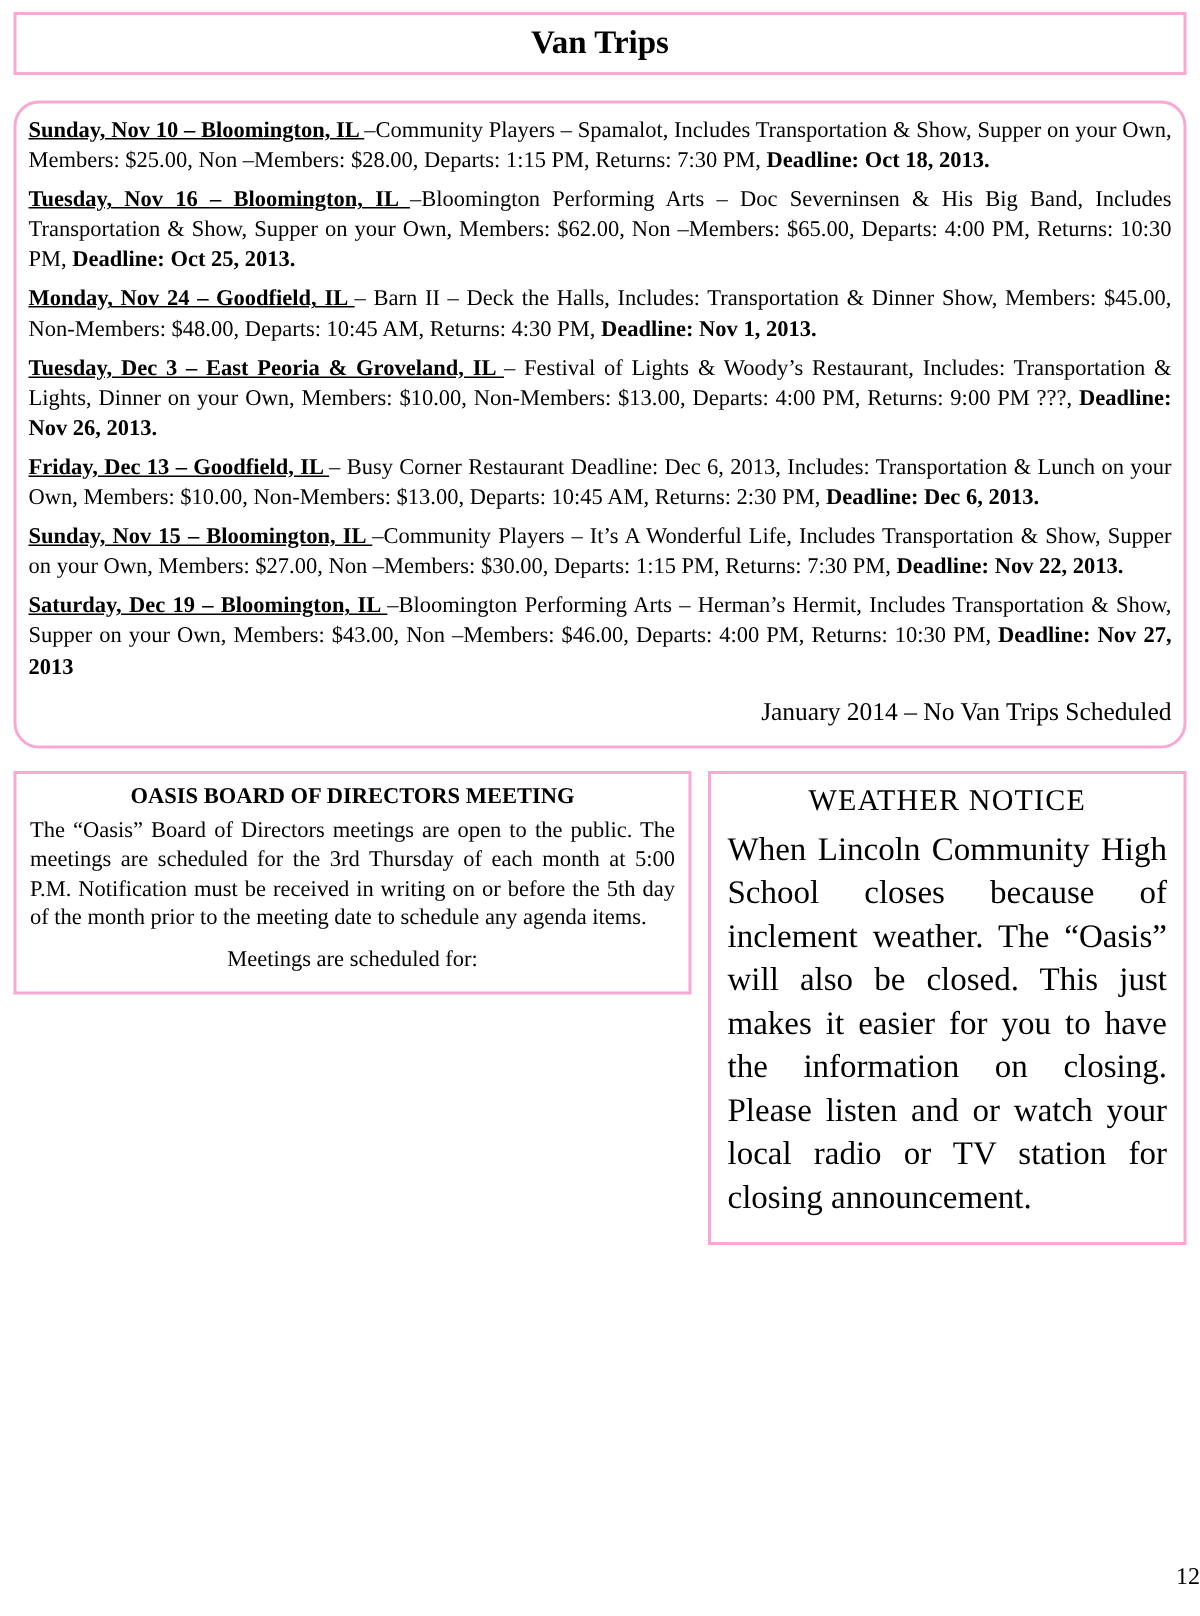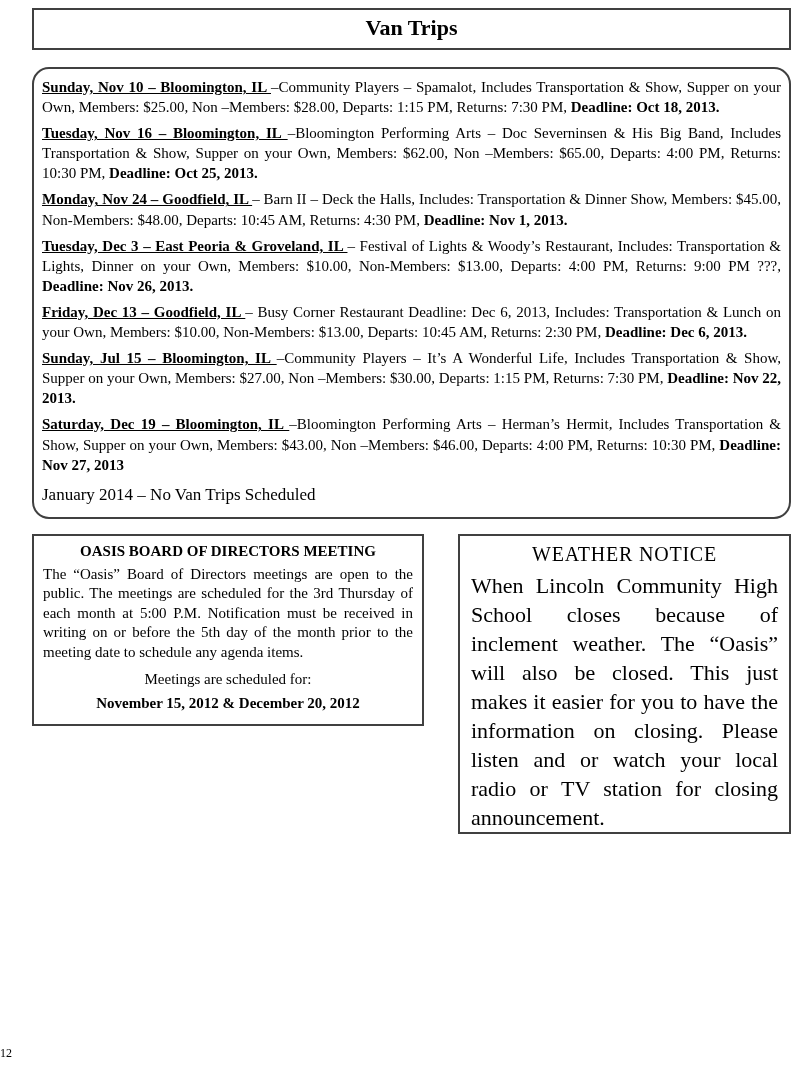--- a/index.html
+++ b/index.html
@@ -4,51 +4,51 @@
 <style>
   * { box-sizing: border-box; margin: 0; padding: 0; }
   html, body { background: #ffffff; }
   body {
     width: 800px; height: 1077px;
     position: relative;
     font-family: "Liberation Serif", serif;
     color: #000;
   }
   .page { padding: 6px 9px 0 9px; }
-  .box { border: 2px solid #404040; background: #fff; margin-left: 23px; }
+  .box { border: 2px solid #f9a8d4; background: #fff; }
 
   .title-box { margin-top: 2px; padding: 5px 0 7px 0; text-align: center; }
   .title-box h1 { font-size: 22px; font-weight: bold; }
 
   .trips-box { margin-top: 17px; padding: 8px 8px 12px 8px; border-radius: 17px; }
   .trip {
     font-size: 15px; line-height: 1.34;
     text-align: justify;
     margin-bottom: 6px;
   }
   .trip:last-of-type { margin-bottom: 0; }
   .trip-head { font-weight: bold; text-decoration: underline; }
   .trip-deadline { font-weight: bold; }
-  .january-note { text-align: left; font-size: 17px; margin-top: 10px; }
+  .january-note { text-align: right; font-size: 17px; margin-top: 10px; }
 
   .bottom-row { display: flex; gap: 11px; margin-top: 15px; align-items: flex-start; }
 
-  .board-box { width: 392px; padding: 7px 9px 12px 9px; }
+  .board-box { width: 452px; padding: 7px 9px 12px 9px; }
   .board-title { text-align: center; font-weight: bold; font-size: 15px; margin-bottom: 5px; }
   .board-body { font-size: 15px; line-height: 1.3; text-align: justify; }
   .board-schedule-label { text-align: center; font-weight: normal; font-size: 15px; margin-top: 9px; }
   .board-dates { text-align: center; font-weight: bold; font-size: 15px; margin-top: 7px; }
 
-  .weather-box { flex: 1; padding: 7px 11px 0 11px; }
+  .weather-box { flex: 1; padding: 7px 11px 16px 11px; }
   .weather-title { text-align: center; font-size: 20px; letter-spacing: 0.8px; margin-bottom: 5px; }
   .weather-body { font-size: 22px; line-height: 1.32; text-align: justify; }
 
   .page-number {
     position: absolute; left: 0; right: 0; bottom: 16px;
-    text-align: left; font-size: 12px;
+    text-align: right; font-size: 16px;
   }
 </style>
 </head>
 <body>
 
 <div class="page">
 
   <div class="box title-box">
     <h1>Van Trips</h1>
   </div>
@@ -59,34 +59,33 @@
 
     <p class="trip"><span class="trip-head">Tuesday, Nov 16 – Bloomington, IL </span><span>–Bloomington Performing Arts – Doc Severninsen &amp; His Big Band, Includes Transportation &amp; Show, Supper on your Own, Members: $62.00, Non –Members: $65.00, Departs: 4:00 PM, Returns: 10:30 PM, </span><span class="trip-deadline">Deadline: Oct 25, 2013.</span></p>
 
 
     <p class="trip"><span class="trip-head">Monday, Nov 24 – Goodfield, IL </span><span>– Barn II – Deck the Halls, Includes: Transportation &amp; Dinner Show, Members: $45.00, Non-Members: $48.00, Departs: 10:45 AM, Returns: 4:30 PM, </span><span class="trip-deadline">Deadline: Nov 1, 2013.</span></p>
 
     <p class="trip"><span class="trip-head">Tuesday, Dec 3 – East Peoria &amp; Groveland, IL </span><span>– Festival of Lights &amp; Woody’s Restaurant, Includes: Transportation &amp; Lights, Dinner on your Own, Members: $10.00, Non-Members: $13.00, Departs: 4:00 PM, Returns: 9:00 PM ???, </span><span class="trip-deadline">Deadline: Nov 26, 2013.</span></p>
 
     <p class="trip"><span class="trip-head">Friday, Dec 13 – Goodfield, IL </span><span>– Busy Corner Restaurant Deadline: Dec 6, 2013, Includes: Transportation &amp; Lunch on your Own, Members: $10.00, Non-Members: $13.00, Departs: 10:45 AM, Returns: 2:30 PM, </span><span class="trip-deadline">Deadline: Dec 6, 2013.</span></p>
 
-    <p class="trip"><span class="trip-head">Sunday, Jul 15 – Bloomington, IL </span><span>–Community Players – It’s A Wonderful Life, Includes Transportation &amp; Show, Supper on your Own, Members: $27.00, Non –Members: $30.00, Departs: 1:15 PM, Returns: 7:30 PM, </span><span class="trip-deadline">Deadline: Nov 22, 2013.</span></p>
+    <p class="trip"><span class="trip-head">Sunday, Nov 15 – Bloomington, IL </span><span>–Community Players – It’s A Wonderful Life, Includes Transportation &amp; Show, Supper on your Own, Members: $27.00, Non –Members: $30.00, Departs: 1:15 PM, Returns: 7:30 PM, </span><span class="trip-deadline">Deadline: Nov 22, 2013.</span></p>
 
     <p class="trip"><span class="trip-head">Saturday, Dec 19 – Bloomington, IL </span><span>–Bloomington Performing Arts – Herman’s Hermit, Includes Transportation &amp; Show, Supper on your Own, Members: $43.00, Non –Members: $46.00, Departs: 4:00 PM, Returns: 10:30 PM, </span><span class="trip-deadline">Deadline: Nov 27, 2013</span></p>
 
     <p class="january-note">January 2014 – No Van Trips Scheduled</p>
   </div>
 
   <div class="bottom-row">
 
     <div class="box board-box">
       <div class="board-title">OASIS BOARD OF DIRECTORS MEETING</div>
       <div class="board-body">The “Oasis” Board of Directors meetings are open to the public.  The meetings are scheduled for the 3rd Thursday of each month at 5:00 P.M.  Notification must be   received in writing on or before the 5th day of the month prior to the meeting date to  schedule any agenda items.</div>
       <div class="board-schedule-label">Meetings are scheduled for:</div>
-      <div class="board-dates">November 15, 2012 &amp; December 20, 2012</div>
     </div>
 
     <div class="box weather-box">
       <div class="weather-title">WEATHER NOTICE</div>
       <div class="weather-body">When Lincoln Community High School closes because of inclement weather.  The “Oasis” will also be closed.  This just makes it easier for you to have the information on closing.  Please listen and or watch your local radio or TV station for    closing announcement.</div>
     </div>
 
   </div>
 
 </div>

